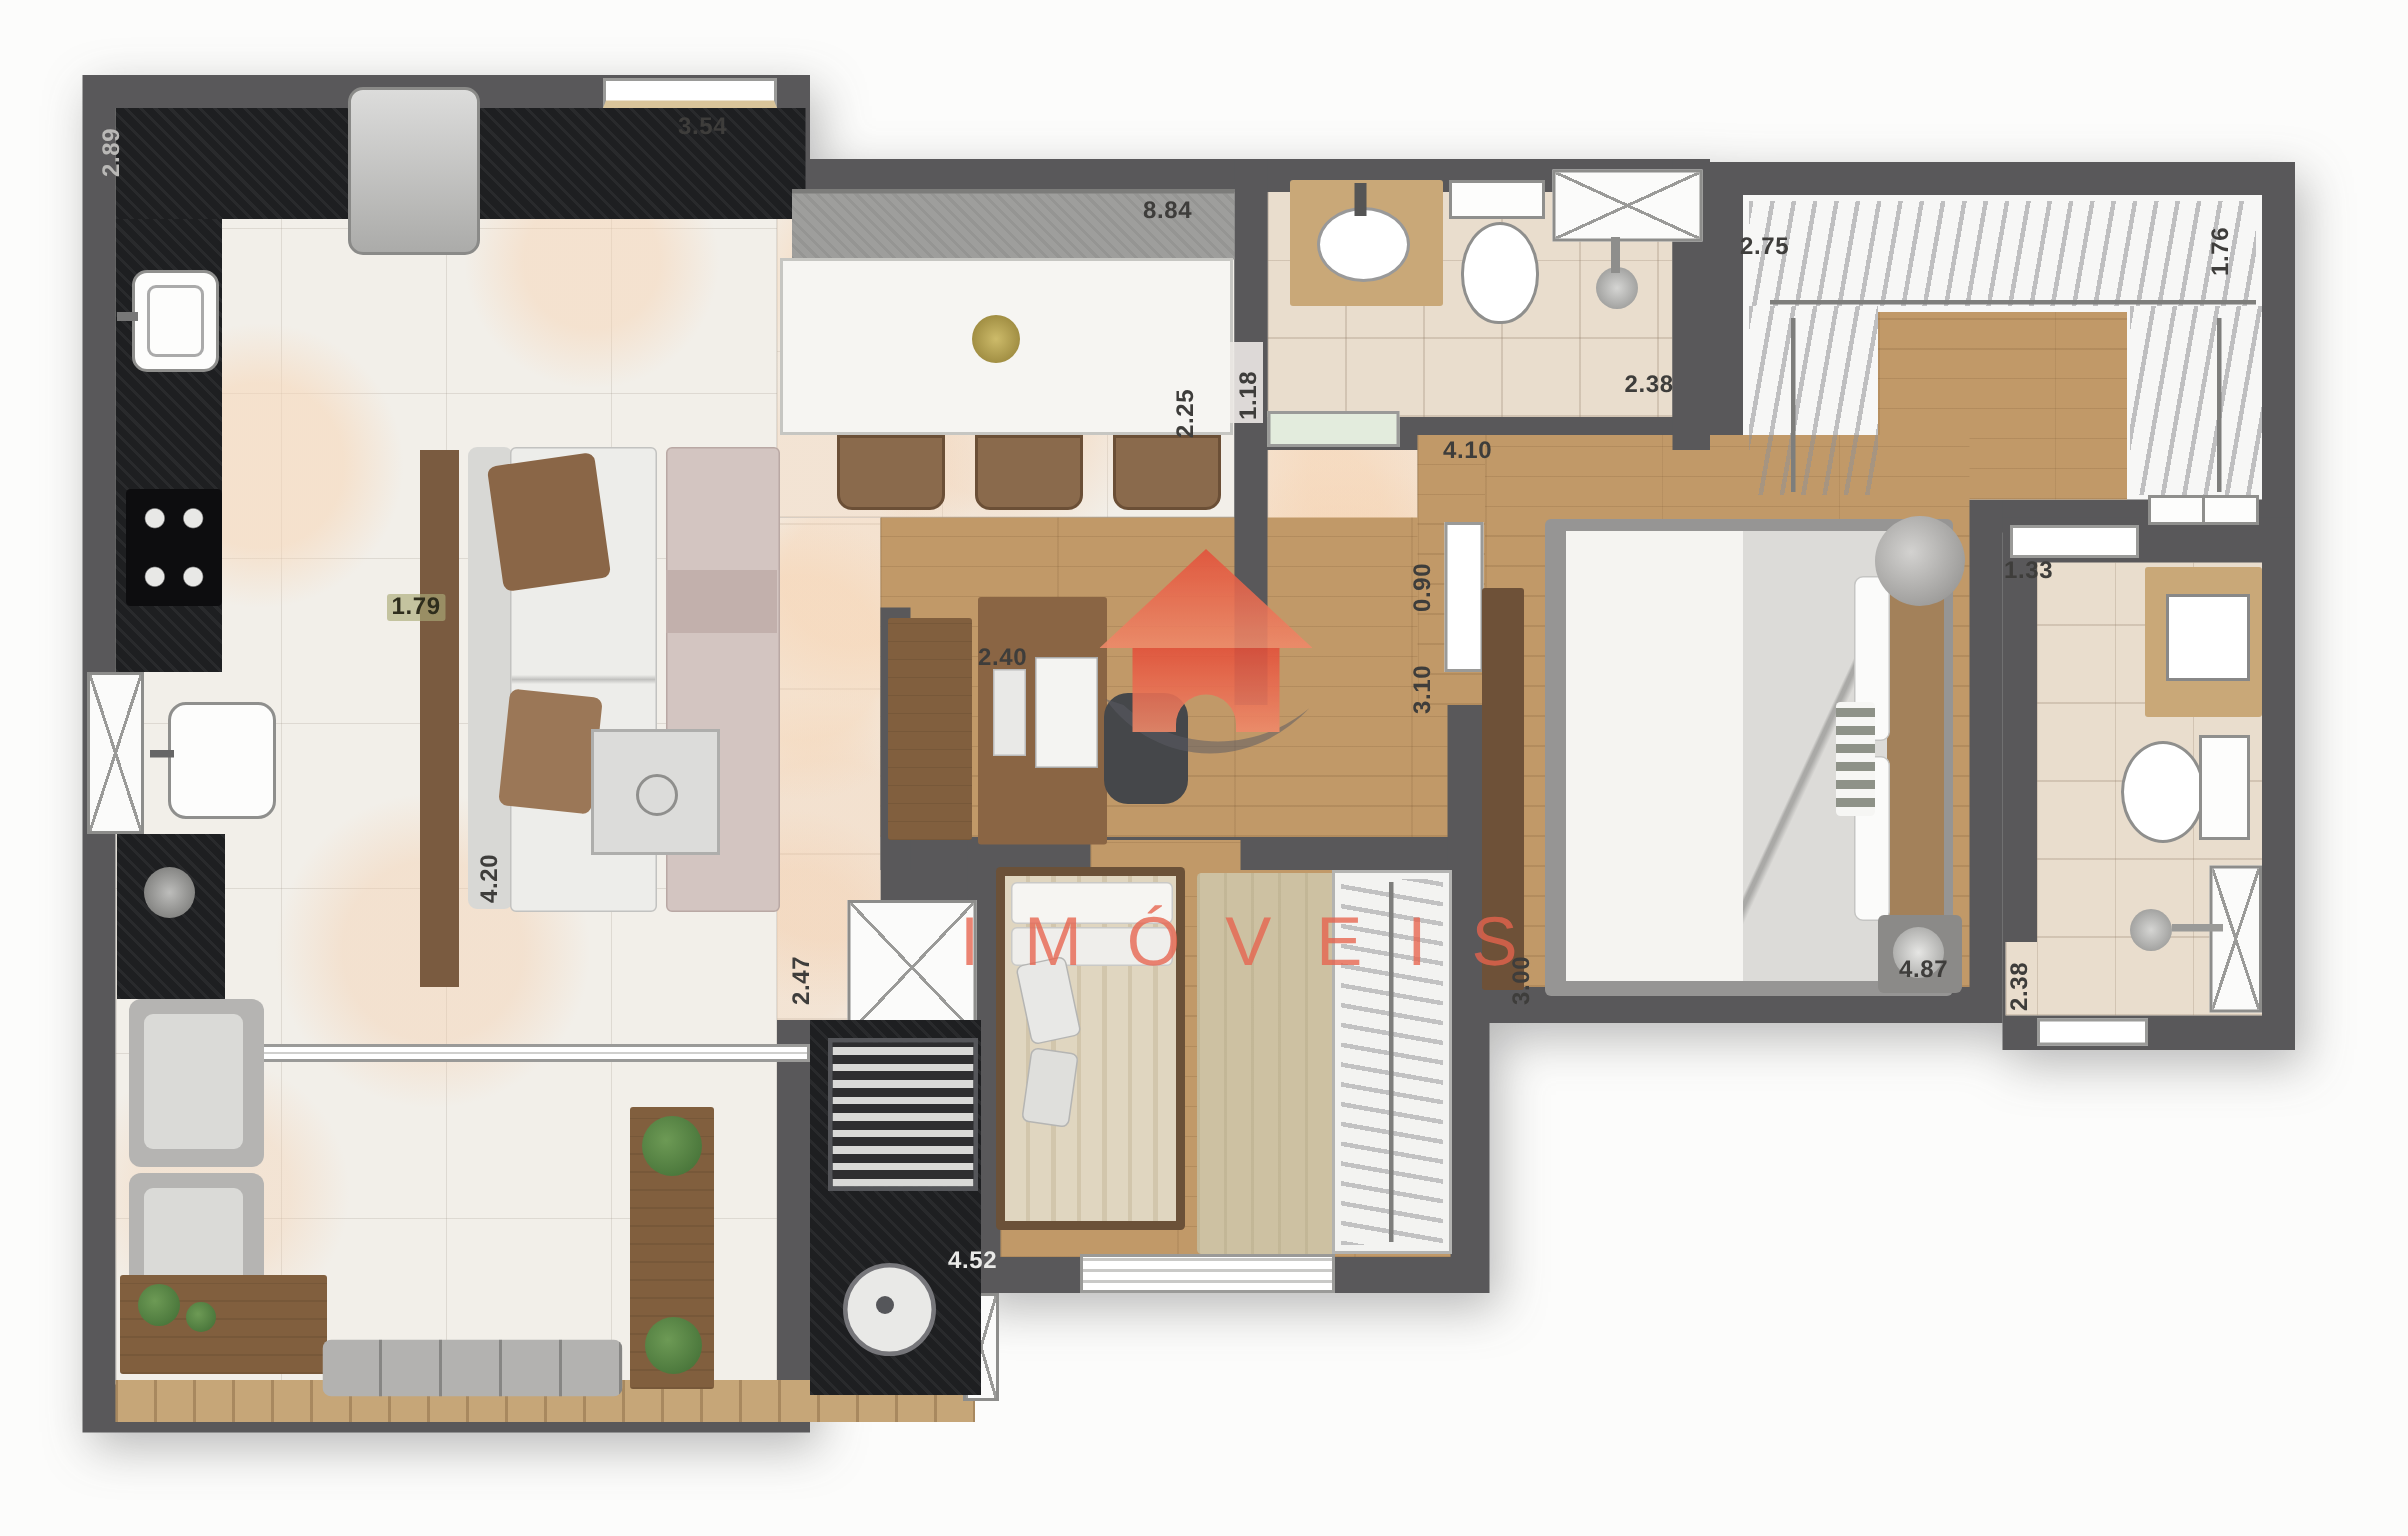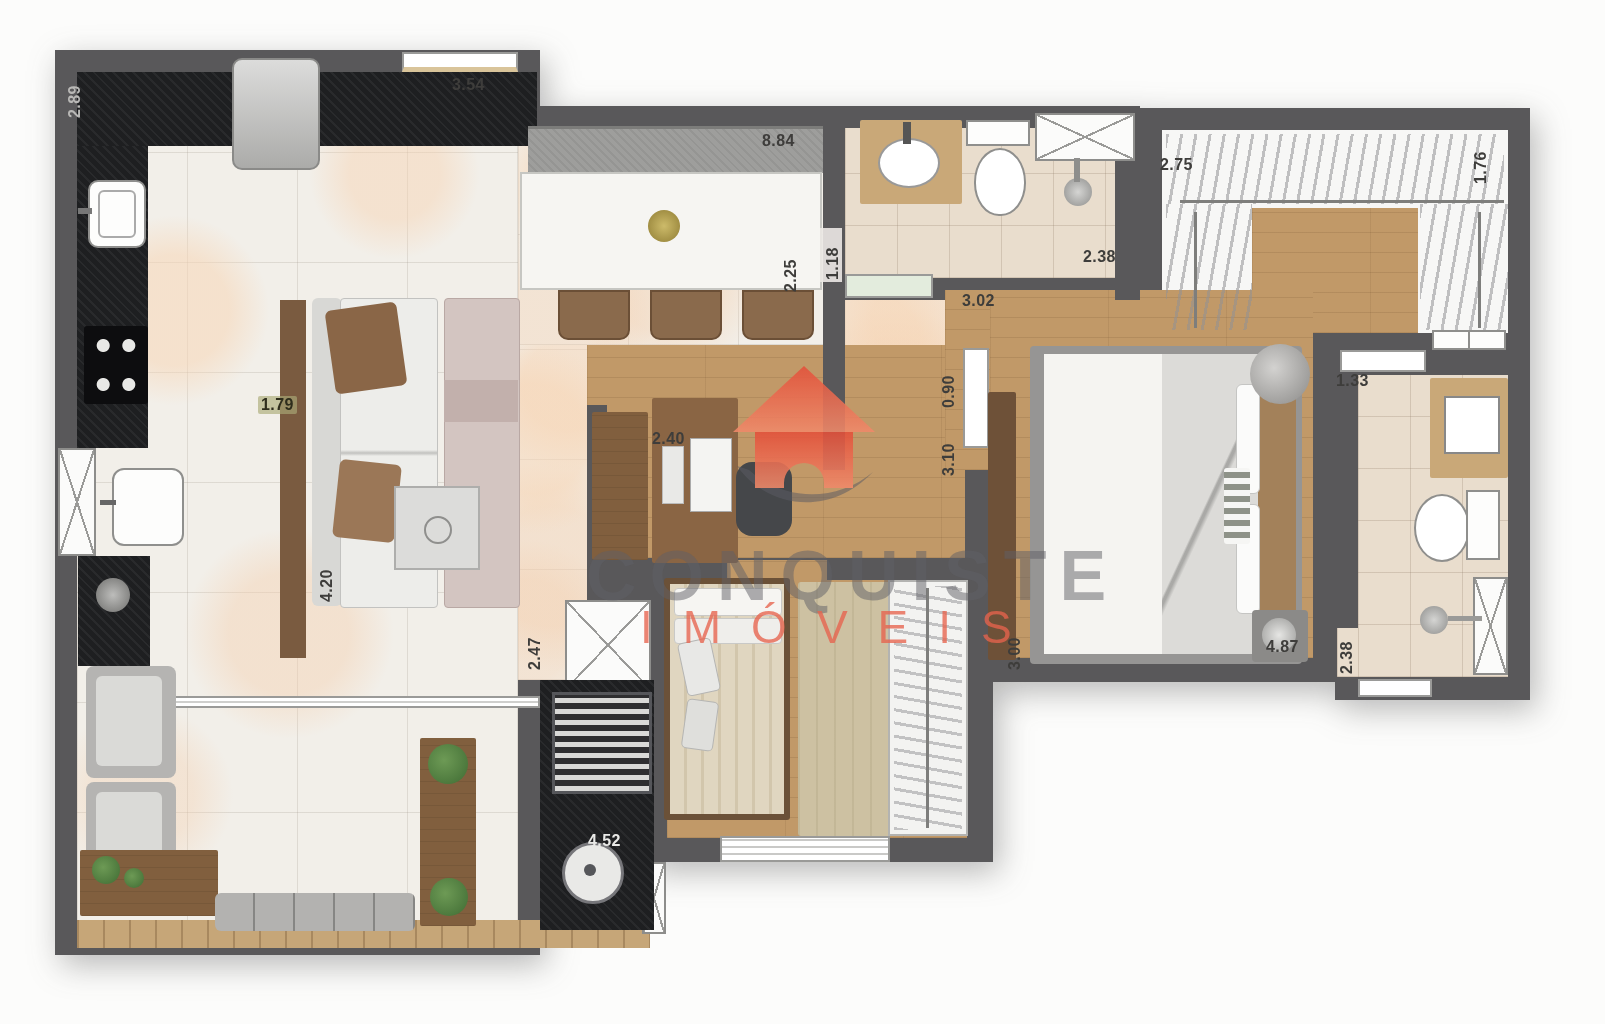--- a/index.html
+++ b/index.html
@@ -35,21 +35,21 @@
     linear-gradient(to top right, transparent calc(50% - 1px), #9a9a98 calc(50% - 1px) calc(50% + 1px), transparent calc(50% + 1px)),
     linear-gradient(to bottom right, transparent calc(50% - 1px), #9a9a98 calc(50% - 1px) calc(50% + 1px), transparent calc(50% + 1px));}
   .white-fix{position:absolute;background:#fdfdfc;border:2px solid #8f8f8d;box-sizing:border-box;}
   .wood-furn{position:absolute;background:#815f3e;background-image:repeating-linear-gradient(0deg, rgba(0,0,0,.08) 0 1px, transparent 1px 12px);border-radius:2px;}
   .gray-furn{position:absolute;background:#b5b4b2;border-radius:8px;}
   .plant{position:absolute;background:radial-gradient(circle at 40% 40%, #6d9a55, #3f6b33);border-radius:50%;}
   
   .dim{position:absolute;font-size:16px;font-weight:700;color:#3e3d3b;letter-spacing:.4px;white-space:nowrap;z-index:40;}
   .dim.v{transform:rotate(-90deg);transform-origin:0 0;}
   .dim.lt{color:#b9b8b6;}
-  .dim.wt{color:#e9e9e7;}
+  .dim.wt{color:#e9e9e7;margin-left:44px;}
   .dim.olv{color:#2e2d1c;background:rgba(170,170,120,.65);padding:0 3px;border-radius:2px;}
   .chip{position:absolute;background:rgba(235,232,228,.9);z-index:39;}
   
   #wm-house{position:absolute;left:733px;top:366px;width:142px;height:152px;z-index:50;opacity:.88;}
   #wm-line1{position:absolute;left:586px;top:536px;font-size:70px;font-weight:700;letter-spacing:13px;
             color:rgba(96,96,102,.50);z-index:50;}
   #wm-line2{position:absolute;left:640px;top:600px;font-size:46px;font-weight:400;letter-spacing:30px;
             color:rgba(231,99,77,.78);z-index:50;}
   #shadowgroup{position:absolute;left:0;top:0;width:100%;height:100%;filter:drop-shadow(6px 10px 16px rgba(60,60,60,.35));}
   .lvl{position:absolute;left:0;top:0;width:100%;height:100%;}
@@ -216,21 +216,21 @@
 
   <div class="chip" style="left:820px;top:228px;width:22px;height:54px"></div>
   <span class="dim v lt" style="left:66px;top:118px">2.89</span>
   <span class="dim" style="left:452px;top:76px">3.54</span>
   <span class="dim" style="left:762px;top:132px">8.84</span>
   <span class="dim v" style="left:782px;top:292px">2.25</span>
   <span class="dim v" style="left:824px;top:280px">1.18</span>
   <span class="dim" style="left:1083px;top:248px">2.38</span>
   <span class="dim" style="left:1160px;top:156px">2.75</span>
   <span class="dim v" style="left:1472px;top:184px">1.76</span>
-  <span class="dim" style="left:962px;top:292px">3.02</span>
+  <span class="dim" style="left:962px;top:292px">4.10</span>
   <span class="dim v" style="left:940px;top:408px">0.90</span>
   <span class="dim v" style="left:940px;top:476px">3.10</span>
   <span class="dim olv" style="left:258px;top:396px">1.79</span>
   <span class="dim" style="left:652px;top:430px">2.40</span>
   <span class="dim v" style="left:318px;top:602px">4.20</span>
   <span class="dim v" style="left:526px;top:670px">2.47</span>
   <span class="dim wt" style="left:588px;top:832px">4.52</span>
   <span class="dim v" style="left:1006px;top:670px">3.00</span>
   <span class="dim" style="left:1266px;top:638px">4.87</span>
   <span class="dim v" style="left:1338px;top:674px">2.38</span>
@@ -240,16 +240,15 @@
     <defs>
       <linearGradient id="wg" x1="0" y1="0" x2="0" y2="1">
         <stop offset="0" stop-color="#e4503a"></stop>
           <stop offset="1" stop-color="#f08a6a"></stop>
       </linearGradient>
     </defs>
     <path d="M4 100 C 34 142, 96 152, 140 106 C 102 138, 48 134, 16 104 Z" fill="#5c5c64" opacity="0.6"></path>
     <path d="M71 0 L142 66 L0 66 Z" fill="url(#wg)"></path>
     <path d="M22 66 h98 v56 h-29 v-5 a20 20 0 0 0 -40 0 v5 h-29 Z" fill="url(#wg)"></path>
   </svg>
-  <div id="wm-line1">CONQUISTE</div>
   <div id="wm-line2">IMÓVEIS</div>
 
 </div>
 
 </body></html>

